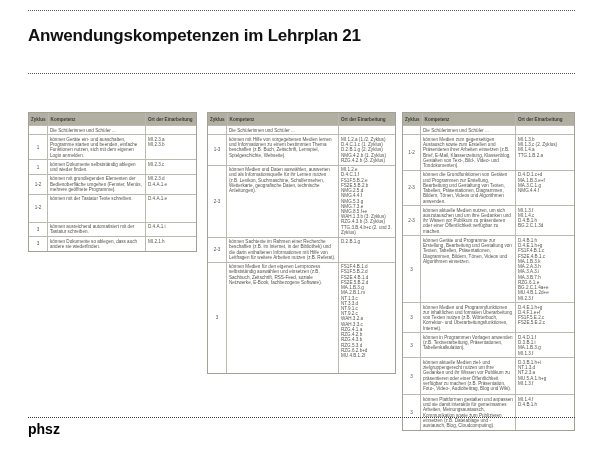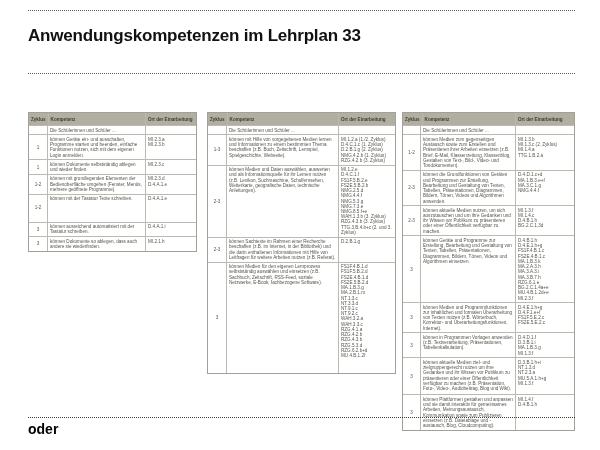--- a/index.html
+++ b/index.html
@@ -43,21 +43,21 @@
   
   #tbl-0 .row:nth-child(6){min-height:27px;}
   #tbl-1 .row:nth-child(6){min-height:110px;}
   #tbl-2 .row:nth-child(9){min-height:36px;}
 </style>
 </head>
 <body>
 
 <div class="rule" id="rule-top"></div>
 
-<h1 id="title">Anwendungskompetenzen im Lehrplan 33</h1>
+<h1 id="title">Anwendungskompetenzen im Lehrplan 21</h1>
 
 <div class="rule" id="rule-title"></div>
 
 <div class="tbl" id="tbl-0">
     <div class="row thead">
       <div class="c z">Zyklus</div>
       <div class="c k">Kompetenz</div>
       <div class="c o">Ort der Einarbeitung</div>
     </div>
     <div class="row">
@@ -241,13 +241,13 @@
     <div class="row">
       <div class="c z">3</div>
       <div class="c k">können Plattformen gestalten und anpassen und sie damit interaktiv für gemeinsames Arbeiten, Meinungsaustausch, Kommunikation sowie zum Publizieren einsetzen (z.B. Dateiablage und -austausch, Blog, Cloudcomputing).</div>
       <div class="c o">MI.1.4.f
 D.4.B.1.h</div>
     </div>
   </div>
 
 <div class="rule" id="rule-footer"></div>
 
-<div id="logo">oder</div>
+<div id="logo">phsz</div>
 
 </body></html>

